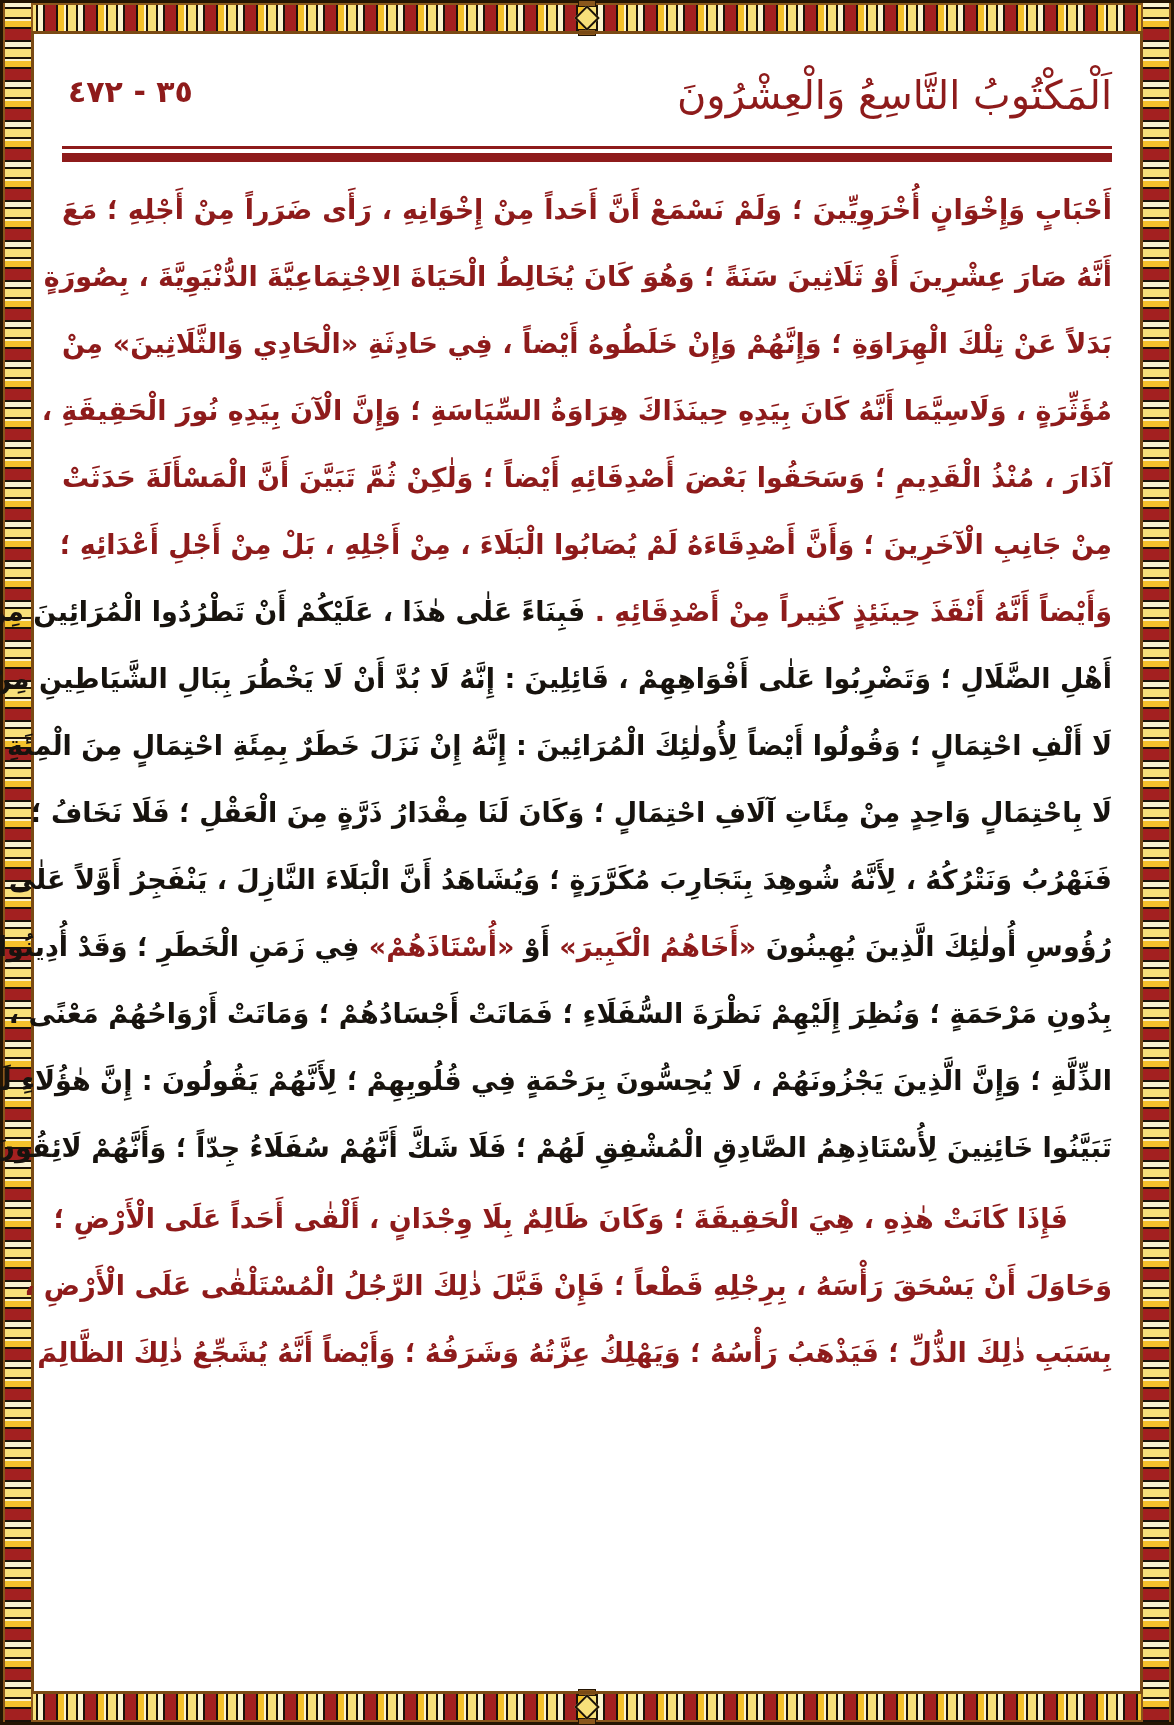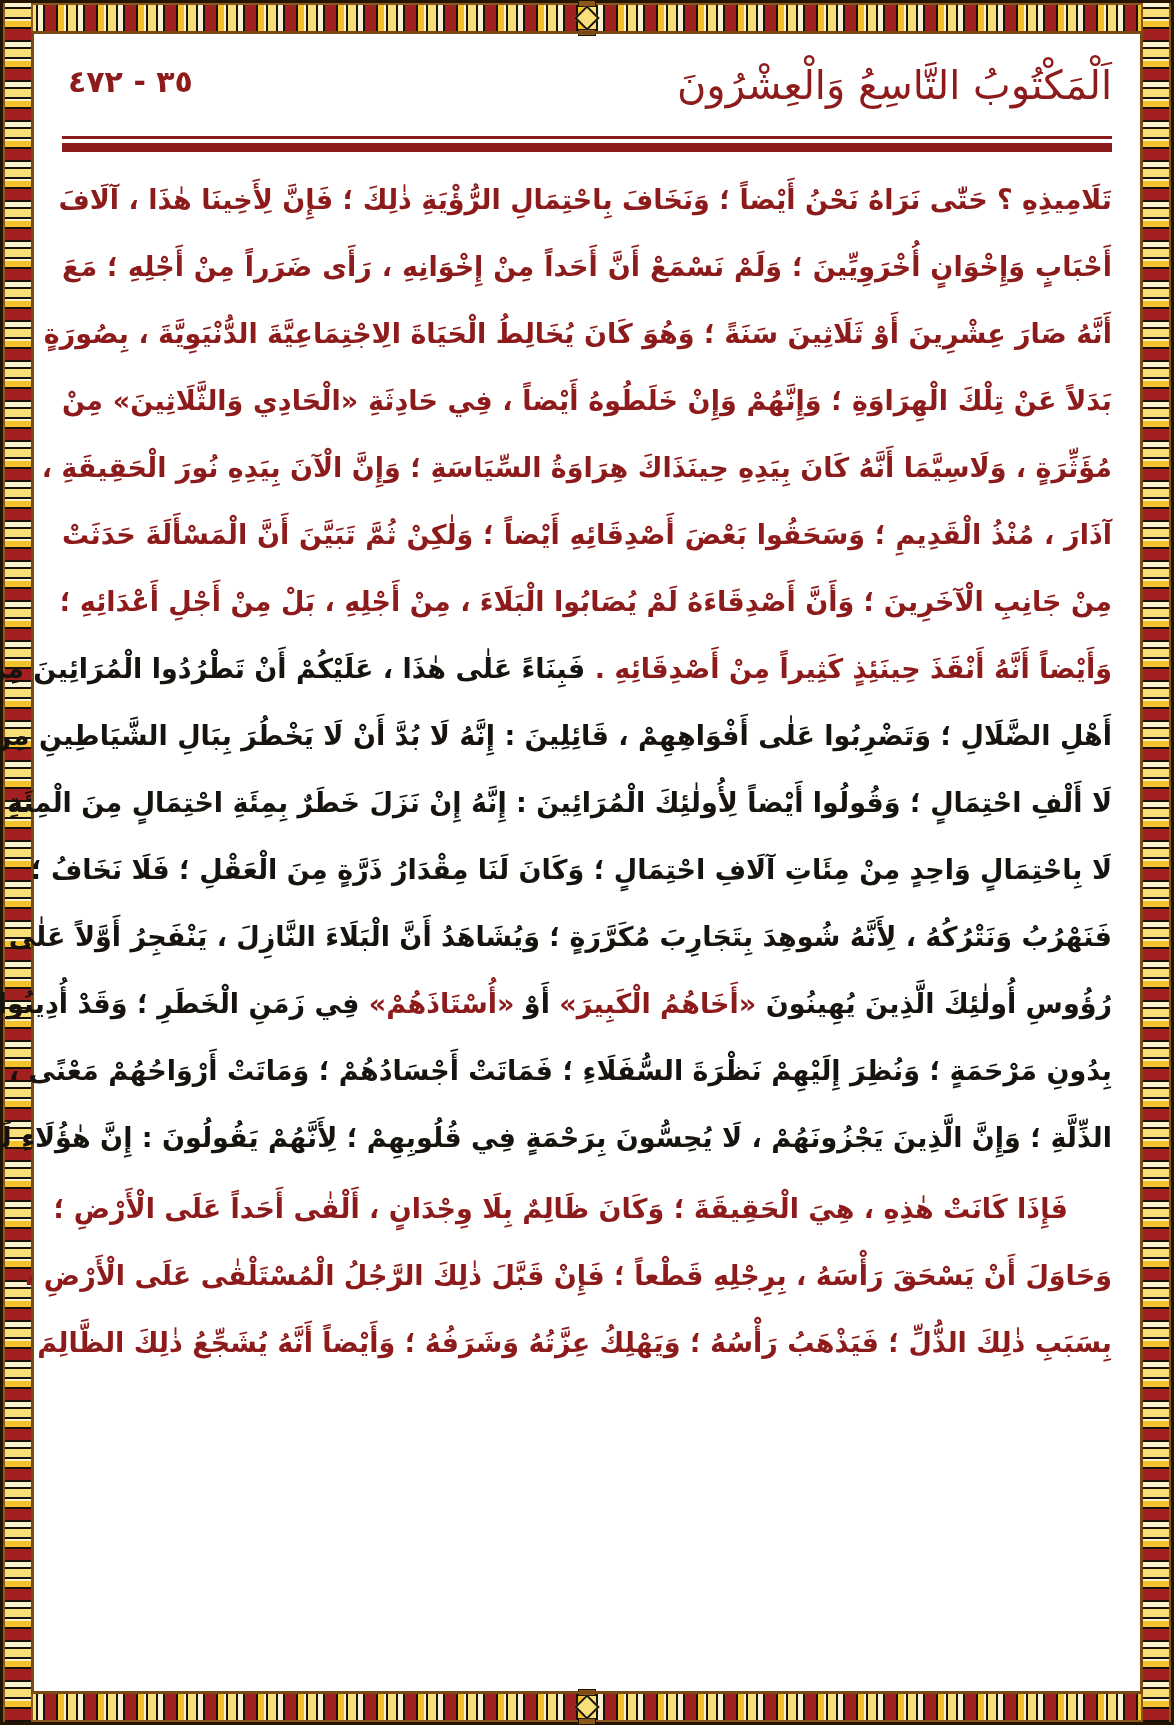--- a/index.html
+++ b/index.html
@@ -32,21 +32,21 @@
   .band-right { right:3px; }
   .inner-frame { position:absolute; inset:31px; border:3px solid #7a4a14; pointer-events:none; }
   .center-tab { position:absolute; left:50%; transform:translateX(-50%); width:16px; height:5px; background:#8a571c; border:1px solid #241503; }
   .tab-top-a { top:0; } .tab-top-b { top:29px; }
   .tab-bot-a { bottom:0; } .tab-bot-b { bottom:29px; }
   .center-diamond { position:absolute; left:50%; transform:translateX(-50%) rotate(45deg); width:14px; height:14px; background:#f7e07a; border:2px solid #1a1208; }
   .diamond-top { top:9px; } .diamond-bottom { bottom:9px; }
 
   
   .content { position:absolute; inset:34px; padding:24px 28px 0 28px; direction:rtl; }
-  .header-row { position:relative; height:64px; margin-top:4px; }
+  .header-row { position:relative; height:64px; margin-top:14px; }
   .page-title {
     position:absolute; left:0; right:0; 
     font-size:40px; font-weight:normal; color:#8e1b1b; letter-spacing:0.5px;
   }
   .page-number {
     position:absolute; left:6px; top:2px; direction:ltr; unicode-bidi:isolate;
     font-size:30px; font-weight:bold; color:#8e1b1b;
   }
   .header-rule { margin-top:10px; }
   .rule-thin { height:3px; background:#8e1b1b; }
@@ -89,34 +89,34 @@
       <div class="page-title">اَلْمَكْتُوبُ التَّاسِعُ وَالْعِشْرُونَ</div>
     </div>
 
     <div class="header-rule">
       <div class="rule-thin"></div>
       <div class="rule-gap"></div>
       <div class="rule-thick"></div>
     </div>
 
     <div class="body-text">
-        <div class="line"><span class="seg-red">تَلَامِيذِهِ ؟ حَتّٰى نَرَاهُ نَحْنُ أَيْضاً ؛ وَنَخَافَ بِاحْتِمَالِ الرُّؤْيَةِ ذٰلِكَ ؛ فَإِنَّ لِأَخِينَا هٰذَا ، آلَافَ</span></div>
         <div class="line"><span class="seg-red">أَحْبَابٍ وَإِخْوَانٍ أُخْرَوِيِّينَ ؛ وَلَمْ نَسْمَعْ أَنَّ أَحَداً مِنْ إِخْوَانِهِ ، رَأَى ضَرَراً مِنْ أَجْلِهِ ؛ مَعَ</span></div>
         <div class="line"><span class="seg-red">أَنَّهُ صَارَ عِشْرِينَ أَوْ ثَلَاثِينَ سَنَةً ؛ وَهُوَ كَانَ يُخَالِطُ الْحَيَاةَ الِاجْتِمَاعِيَّةَ الدُّنْيَوِيَّةَ ، بِصُورَةٍ</span></div>
         <div class="line"><span class="seg-red">بَدَلاً عَنْ تِلْكَ الْهِرَاوَةِ ؛ وَإِنَّهُمْ وَإِنْ خَلَطُوهُ أَيْضاً ، فِي حَادِثَةِ «الْحَادِي وَالثَّلَاثِينَ» مِنْ</span></div>
         <div class="line"><span class="seg-red">مُؤَثِّرَةٍ ، وَلَاسِيَّمَا أَنَّهُ كَانَ بِيَدِهِ حِينَذَاكَ هِرَاوَةُ السِّيَاسَةِ ؛ وَإِنَّ الْآنَ بِيَدِهِ نُورَ الْحَقِيقَةِ ،</span></div>
         <div class="line"><span class="seg-red">آذَارَ ، مُنْذُ الْقَدِيمِ ؛ وَسَحَقُوا بَعْضَ أَصْدِقَائِهِ أَيْضاً ؛ وَلٰكِنْ ثُمَّ تَبَيَّنَ أَنَّ الْمَسْأَلَةَ حَدَثَتْ</span></div>
         <div class="line"><span class="seg-red">مِنْ جَانِبِ الْآخَرِينَ ؛ وَأَنَّ أَصْدِقَاءَهُ لَمْ يُصَابُوا الْبَلَاءَ ، مِنْ أَجْلِهِ ، بَلْ مِنْ أَجْلِ أَعْدَائِهِ ؛</span></div>
         <div class="line"><span class="seg-red">وَأَيْضاً أَنَّهُ أَنْقَذَ حِينَئِذٍ كَثِيراً مِنْ أَصْدِقَائِهِ . </span><span class="seg-black">فَبِنَاءً عَلٰى هٰذَا ، عَلَيْكُمْ أَنْ تَطْرُدُوا الْمُرَائِينَ مِنْ</span></div>
         <div class="line"><span class="seg-black">أَهْلِ الضَّلَالِ ؛ وَتَضْرِبُوا عَلٰى أَفْوَاهِهِمْ ، قَائِلِينَ : إِنَّهُ لَا بُدَّ أَنْ لَا يَخْطُرَ بِبَالِ الشَّيَاطِينِ مِنْ</span></div>
         <div class="line"><span class="seg-black">لَا أَلْفِ احْتِمَالٍ ؛ وَقُولُوا أَيْضاً لِأُولٰئِكَ الْمُرَائِينَ : إِنَّهُ إِنْ نَزَلَ خَطَرٌ بِمِئَةِ احْتِمَالٍ مِنَ الْمِئَةِ ،</span></div>
         <div class="line"><span class="seg-black">لَا بِاحْتِمَالٍ وَاحِدٍ مِنْ مِئَاتِ آلَافِ احْتِمَالٍ ؛ وَكَانَ لَنَا مِقْدَارُ ذَرَّةٍ مِنَ الْعَقْلِ ؛ فَلَا نَخَافُ ؛</span></div>
         <div class="line"><span class="seg-black">فَنَهْرُبُ وَنَتْرُكُهُ ، لِأَنَّهُ شُوهِدَ بِتَجَارِبَ مُكَرَّرَةٍ ؛ وَيُشَاهَدُ أَنَّ الْبَلَاءَ النَّازِلَ ، يَنْفَجِرُ أَوَّلاً عَلٰى</span></div>
         <div class="line"><span class="seg-black">رُؤُوسِ أُولٰئِكَ الَّذِينَ يُهِينُونَ </span><span class="seg-red">«أَخَاهُمُ الْكَبِيرَ»</span><span class="seg-black"> أَوْ </span><span class="seg-red">«أُسْتَاذَهُمْ»</span><span class="seg-black"> فِي زَمَنِ الْخَطَرِ ؛ وَقَدْ أُدِينُوا</span></div>
         <div class="line"><span class="seg-black">بِدُونِ مَرْحَمَةٍ ؛ وَنُظِرَ إِلَيْهِمْ نَظْرَةَ السُّفَلَاءِ ؛ فَمَاتَتْ أَجْسَادُهُمْ ؛ وَمَاتَتْ أَرْوَاحُهُمْ مَعْنًى ، بَيْنَ</span></div>
         <div class="line"><span class="seg-black">الذِّلَّةِ ؛ وَإِنَّ الَّذِينَ يَجْزُونَهُمْ ، لَا يُحِسُّونَ بِرَحْمَةٍ فِي قُلُوبِهِمْ ؛ لِأَنَّهُمْ يَقُولُونَ : إِنَّ هٰؤُلَاءِ لَمَّا</span></div>
+        <div class="line"><span class="seg-black">تَبَيَّنُوا خَائِنِينَ لِأُسْتَاذِهِمُ الصَّادِقِ الْمُشْفِقِ لَهُمْ ؛ فَلَا شَكَّ أَنَّهُمْ سُفَلَاءُ جِدّاً ؛ وَأَنَّهُمْ لَائِقُونَ</span></div>
         <div class="line indent para-start"><span class="seg-red">فَإِذَا كَانَتْ هٰذِهِ ، هِيَ الْحَقِيقَةَ ؛ وَكَانَ ظَالِمٌ بِلَا وِجْدَانٍ ، أَلْقٰى أَحَداً عَلَى الْأَرْضِ ؛</span></div>
         <div class="line"><span class="seg-red">وَحَاوَلَ أَنْ يَسْحَقَ رَأْسَهُ ، بِرِجْلِهِ قَطْعاً ؛ فَإِنْ قَبَّلَ ذٰلِكَ الرَّجُلُ الْمُسْتَلْقٰى عَلَى الْأَرْضِ ،</span></div>
         <div class="line"><span class="seg-red">بِسَبَبِ ذٰلِكَ الذُّلِّ ؛ فَيَذْهَبُ رَأْسُهُ ؛ وَيَهْلِكُ عِزَّتُهُ وَشَرَفُهُ ؛ وَأَيْضاً أَنَّهُ يُشَجِّعُ ذٰلِكَ الظَّالِمَ</span></div>
       </div>
 
   </div>
 </div>
 
 </body></html>

